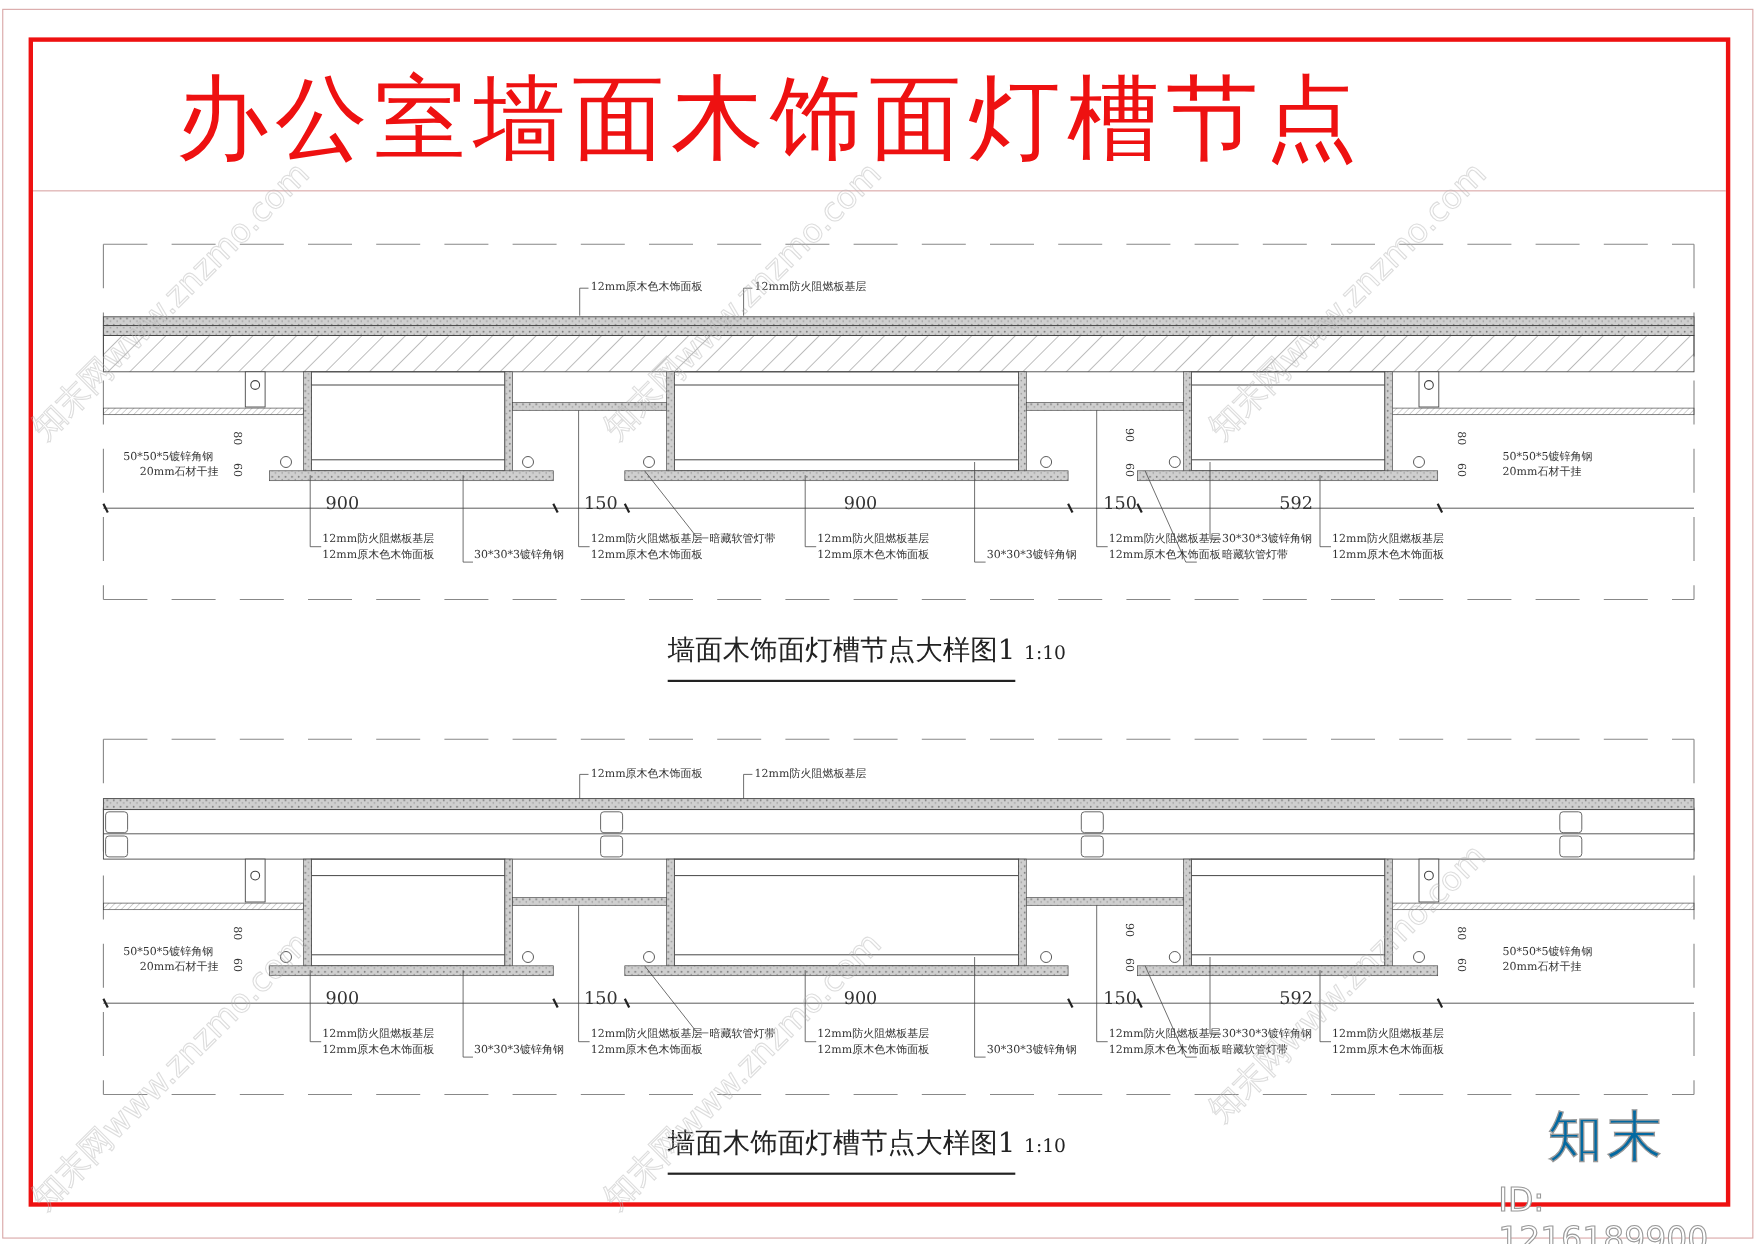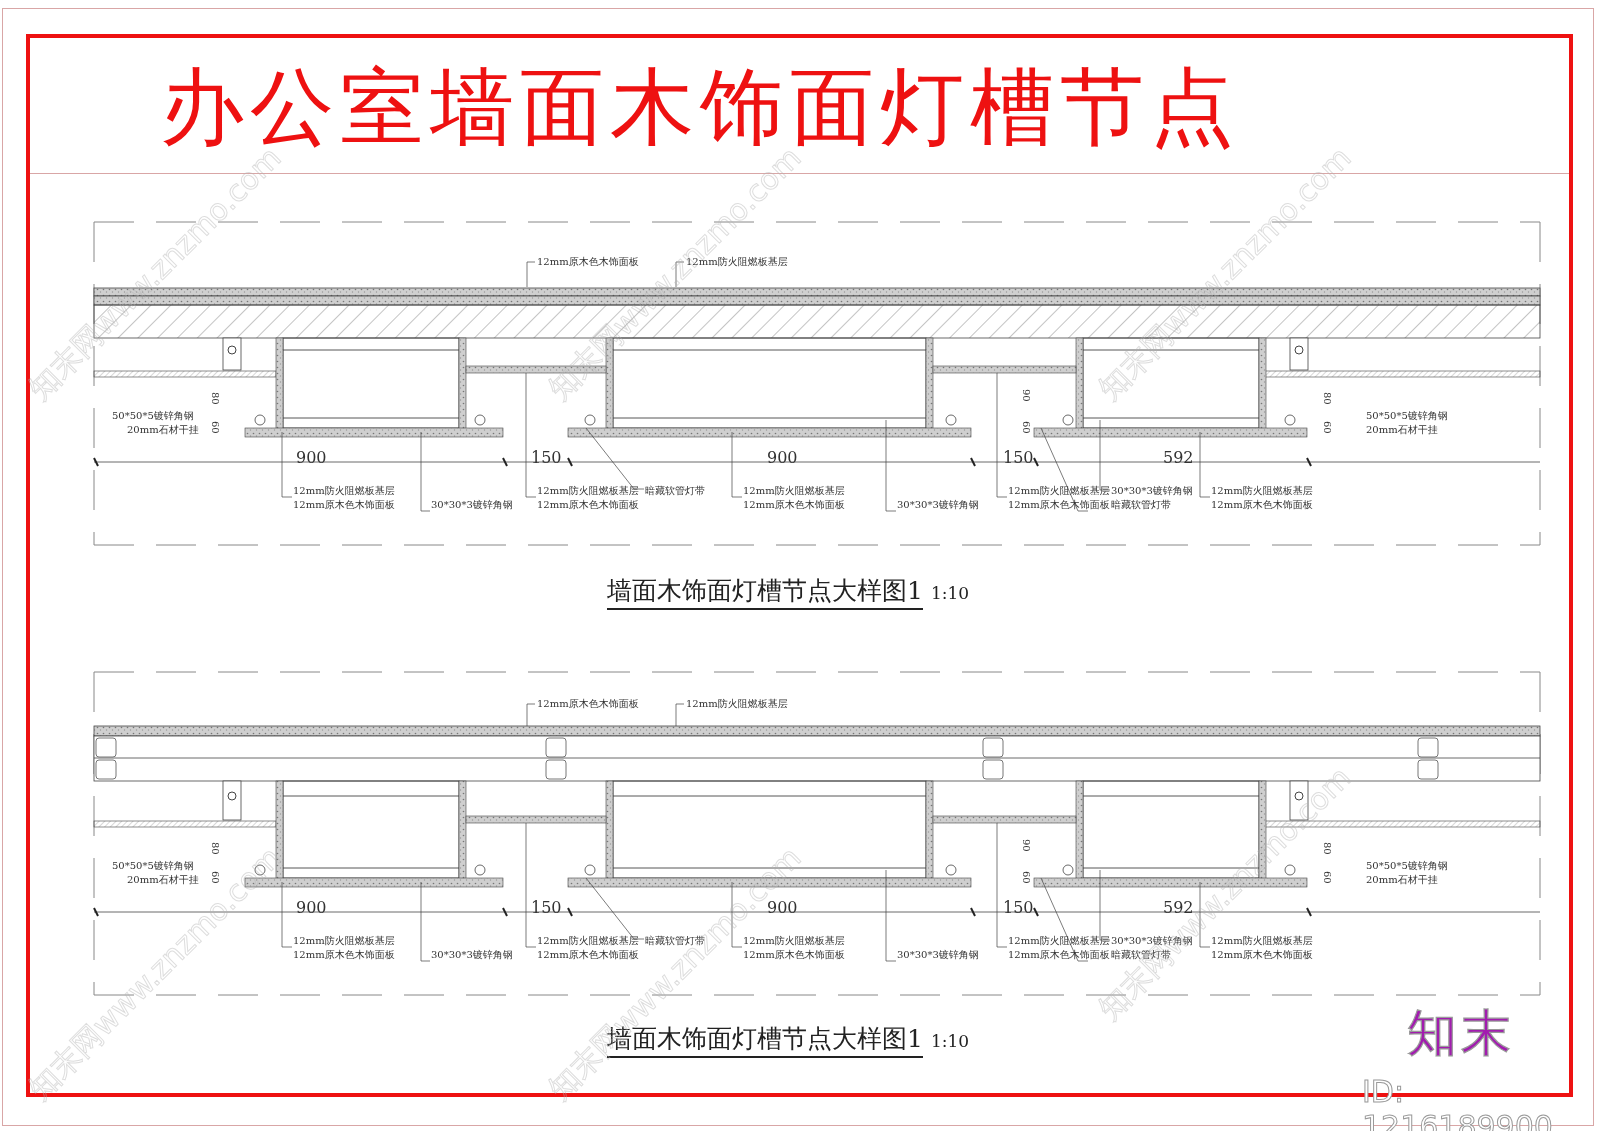--- a/index.html
+++ b/index.html
@@ -12,24 +12,24 @@
   .title-divider { position: absolute; left: 30px; top: 173px; width: 1539px; height: 1px; background: #d9a6a6; }
   .main-title { position: absolute; left: 160px; top: 52px; width: 1300px; height: 110px;
                 font-family: "DejaVu Sans", "Liberation Sans", sans-serif; font-size: 84px; color: #ee1111;
                 letter-spacing: 6px; line-height: 110px; white-space: nowrap; }
   .drawing { position: absolute; left: 0; width: 1600px; }
   .drawing svg { position: absolute; left: 0; top: 0; }
   .lbl { position: absolute; font-size: 10px; white-space: nowrap; color: #333; line-height: 12px; }
   .dim { position: absolute; font-size: 16px; white-space: nowrap; color: #333; }
   .dimv { position: absolute; font-size: 10px; color: #333; transform: rotate(90deg); transform-origin: left top; white-space: nowrap; }
   .caption { position: absolute; white-space: nowrap; }
-  .caption .cap-title { font-size: 25px; border-bottom: 2px solid #222; padding-bottom: 3px; }
+  .caption .cap-title { font-size: 25px; border-bottom: 2px solid #222; padding-bottom: 13px; }
   .caption .cap-scale { font-size: 17px; margin-left: 8px; }
   .watermark-logo { position: absolute; left: 1407px; top: 1000px; font-family: "DejaVu Sans", sans-serif;
-                    font-size: 50px; color: #a21caf; -webkit-text-stroke: 1.2px #999; letter-spacing: 4px; }
+                    font-size: 50px; color: #0369a1; -webkit-text-stroke: 1.2px #999; letter-spacing: 4px; }
   .watermark-id { position: absolute; left: 1362px; top: 1074px; font-family: "DejaVu Sans", sans-serif;
                   font-size: 30px; color: #fff; -webkit-text-stroke: 1px #999; }
   .wm-diag { position: absolute; font-family: "DejaVu Sans", sans-serif; font-size: 30px; color: rgba(0,0,0,0);
              -webkit-text-stroke: 1px rgba(180,180,180,0.45); transform: rotate(-45deg); transform-origin: left top; white-space: nowrap; pointer-events: none; }
 </style>
 </head>
 <body>
 
 <div class="outer-frame"></div>
 <div class="red-frame"></div>

